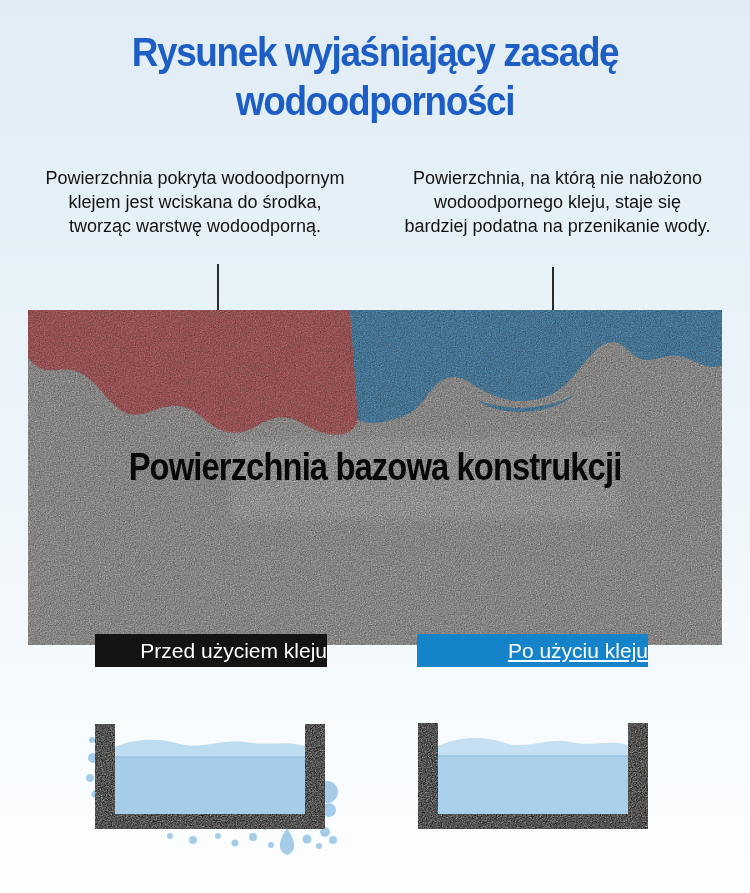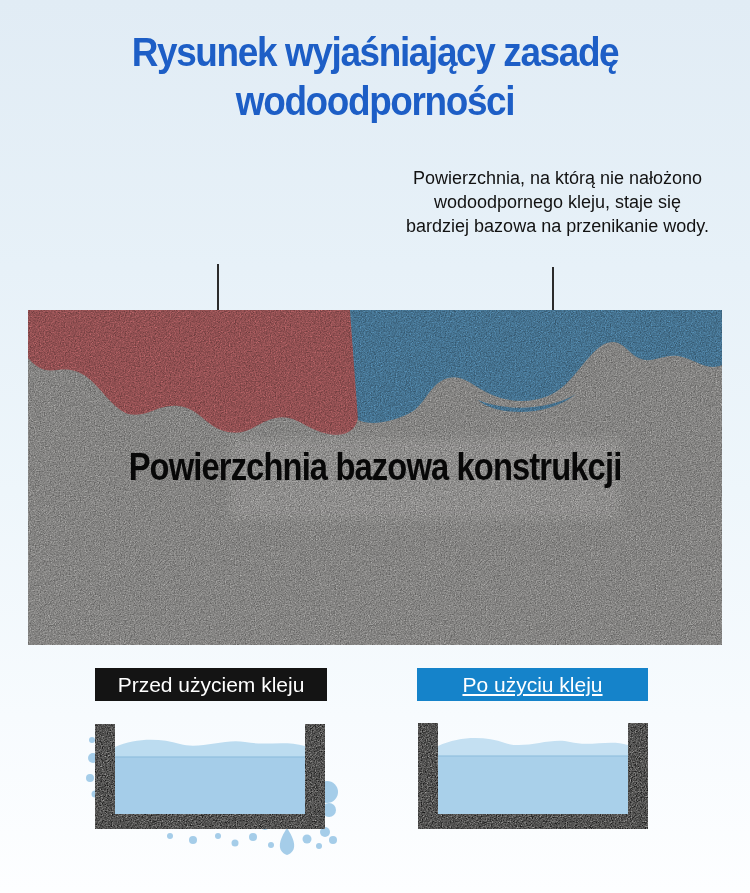--- a/index.html
+++ b/index.html
@@ -22,40 +22,43 @@
   .desc.right{left:375px;width:365px;}
   .pointer-line{position:absolute;width:2px;background:#2b2b2b;}
   .pointer-dot{position:absolute;width:17px;height:19px;border-radius:50%;background:#1e1e1e;}
   .band-svg{position:absolute;left:28px;top:310px;width:694px;height:335px;}
   .base-label{
     position:absolute;top:446px;left:0;width:750px;text-align:center;
     font-size:38px;font-weight:800;color:#080808;letter-spacing:-1px;
     transform:scaleX(.86);transform-origin:50% 0;
   }
   .tag{
-    position:absolute;top:668px;height:33px;color:#ffffff;
-    font-size:21px;line-height:33px;text-align:center;
+    position:absolute;top:634px;height:33px;color:#ffffff;
+    font-size:21px;line-height:33px;text-align:right;
   }
   .tag.before{left:95px;width:232px;background:#141414;}
   .tag.after{left:417px;width:231px;background:#1583ca;text-decoration:underline;}
   .cont-svg{position:absolute;top:700px;width:270px;height:160px;}
   .cont-svg.before{left:75px;}
   .cont-svg.after{left:405px;}
 </style>
 </head>
 <body>
 
 <div id="stage">
 
   <div class="title">Rysunek wyjaśniający zasadę
 wodoodporności</div>
 
+  <div class="desc left">Powierzchnia pokryta wodoodpornym
+klejem jest wciskana do środka,
+tworząc warstwę wodoodporną.</div>
   <div class="desc right">Powierzchnia, na którą nie nałożono
 wodoodpornego kleju, staje się
-bardziej bazowa na przenikanie wody.</div>
+bardziej podatna na przenikanie wody.</div>
 
   <div class="pointer-line" style="left:217px;top:264px;height:62px;"></div>
   <div class="pointer-line" style="left:552px;top:267px;height:59px;"></div>
   <div class="pointer-dot" style="left:209px;top:321px;"></div>
   <div class="pointer-dot" style="left:544px;top:321px;"></div>
 
   <svg class="band-svg" viewBox="0 0 694 335">
     <defs>
       <filter id="grain" x="-2%" y="-2%" width="104%" height="104%">
         <feTurbulence type="fractalNoise" baseFrequency="0.8" numOctaves="3" stitchTiles="stitch" result="n"></feTurbulence>

